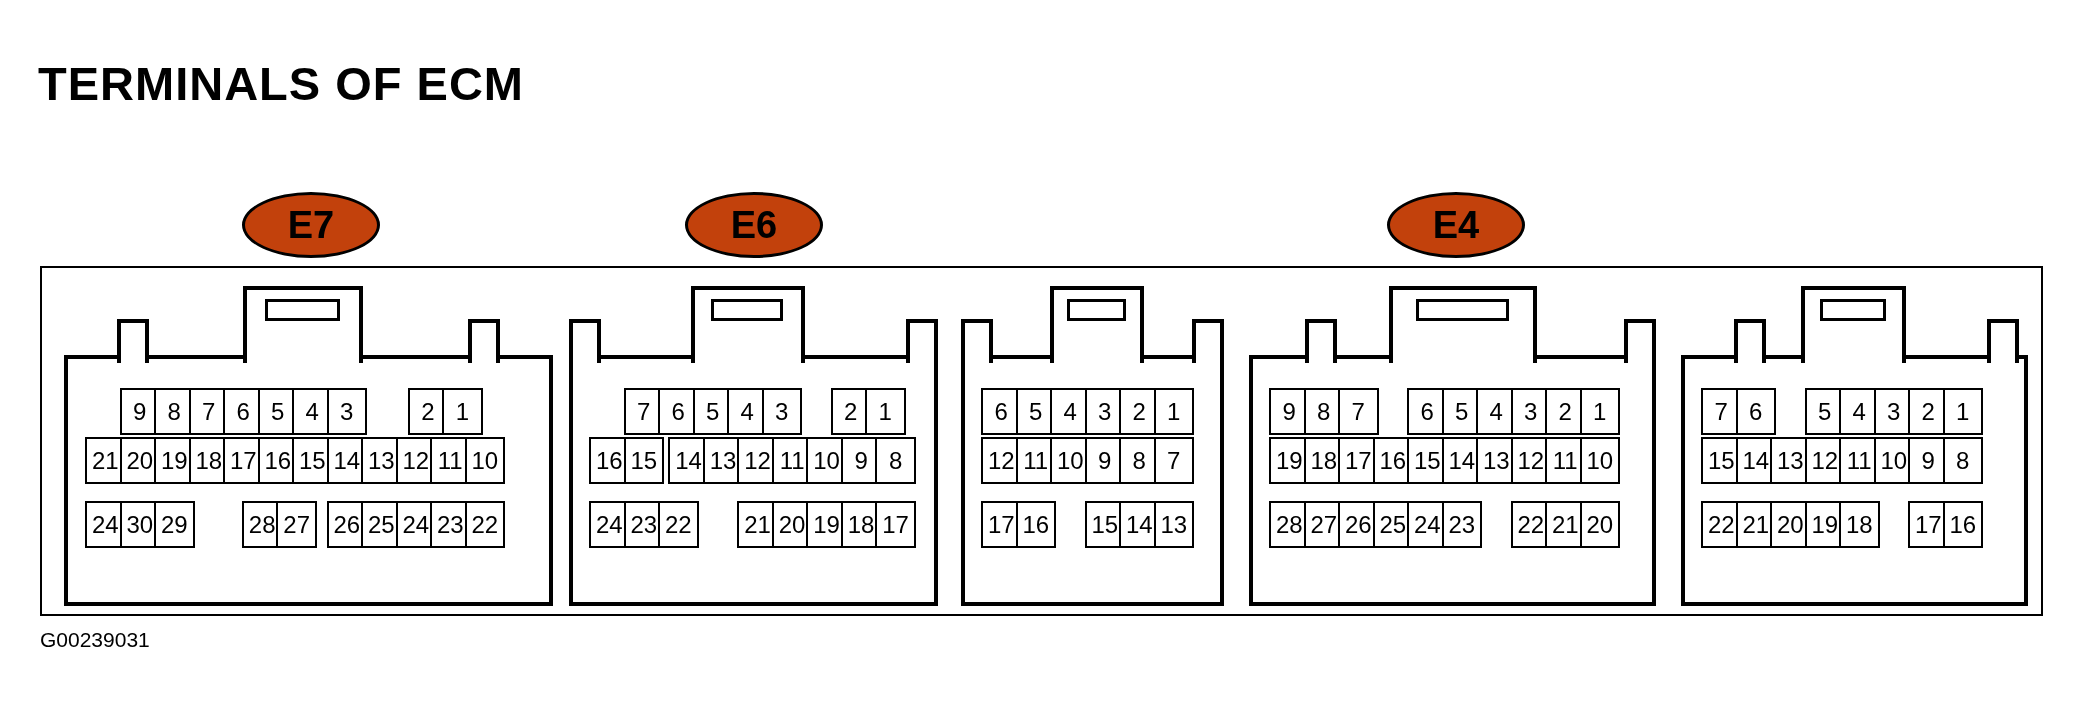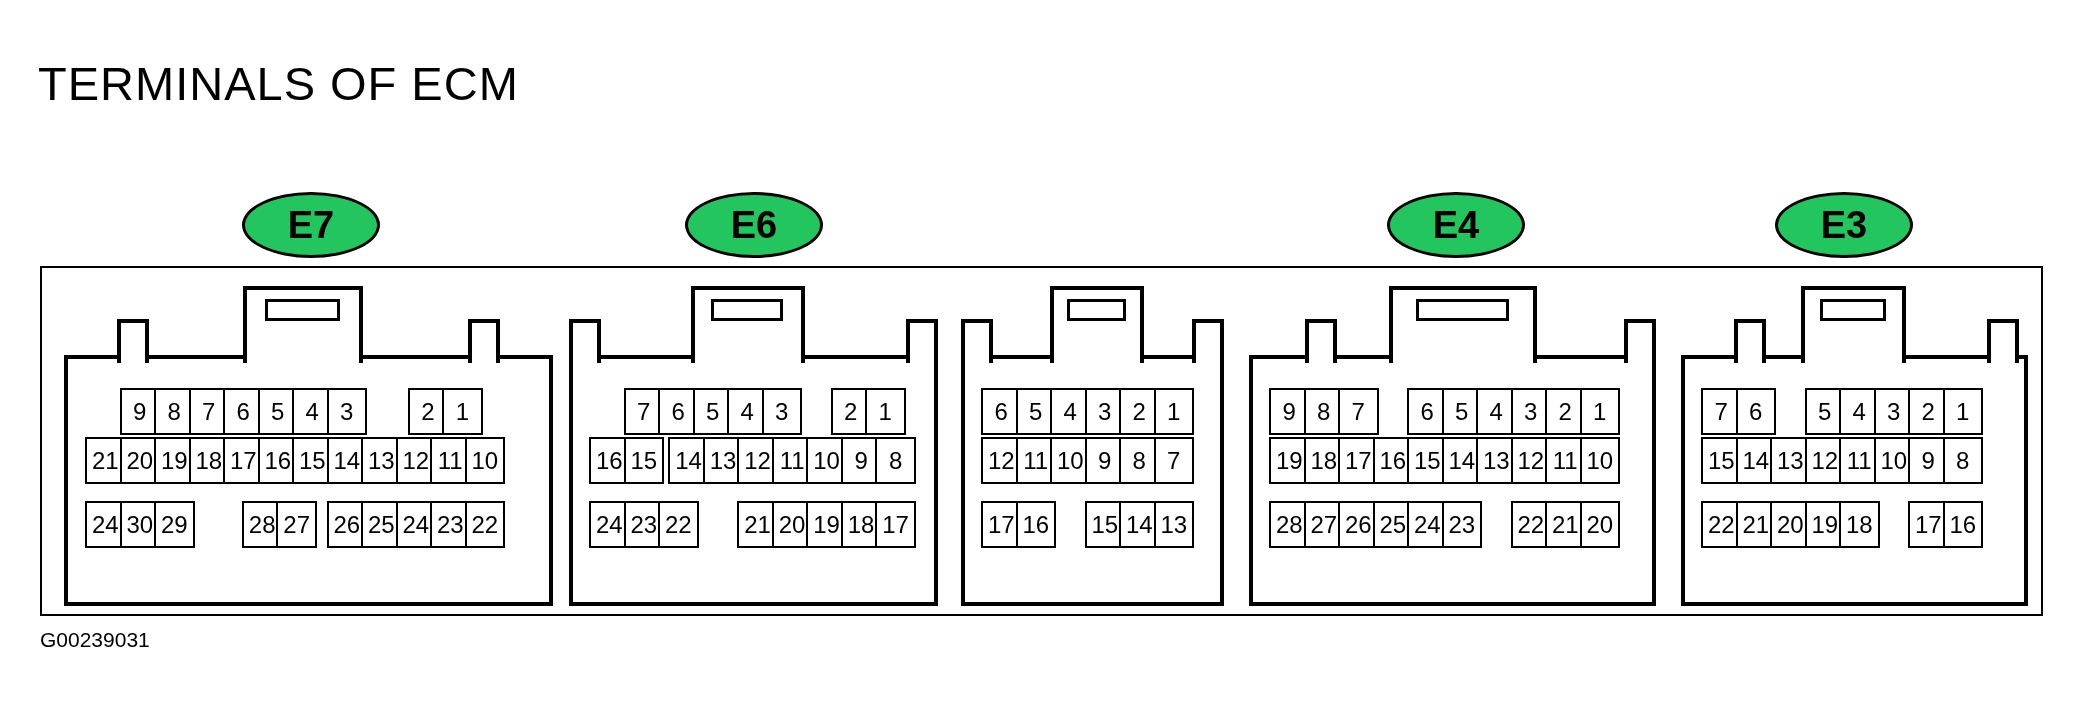--- a/index.html
+++ b/index.html
@@ -1,26 +1,26 @@
 <!DOCTYPE html>
 <html><head>
 <meta charset="utf-8">
 <style>
   html, body { margin: 0; padding: 0; background: #fff; }
   .page {
     position: relative; width: 2084px; height: 727px; background: #fff;
     overflow: hidden; font-family: "Liberation Sans", sans-serif; color: #000;
   }
-  .title { position: absolute; left: 38px; top: 60px; font-size: 47px; font-weight: normal; line-height: 1; letter-spacing: 1px; }
+  .title { position: absolute; left: 38px; top: 60px; font-size: 47px; font-weight: bold; line-height: 1; letter-spacing: 1px; }
   .subtitle { position: absolute; left: 40px; top: 131px; font-size: 33px; font-weight: bold; line-height: 1; }
   .outer-frame { position: absolute; left: 40px; top: 266px; width: 1999px; height: 346px; border: 2px solid #000; }
   .figure-code { position: absolute; left: 40px; top: 629px; font-size: 21px; line-height: 1; }
   .ellipse {
     position: absolute; width: 132px; height: 60px; border: 3px solid #000; border-radius: 50%;
-    display: flex; align-items: center; justify-content: center; background: #22c55e;
+    display: flex; align-items: center; justify-content: center; background: #c2410c;
   }
   .ellipse-label { font-size: 38px; font-weight: bold; line-height: 1; }
   .connector { position: absolute; height: 318px; }
   .conn-body { position: absolute; left: 0; top: 75px; width: 100%; height: 243px; border: 4px solid #000; background: #fff; }
   .conn-tab { position: absolute; top: 6px; height: 73px; border: 4px solid #000; border-bottom: none; background: #fff; z-index: 2; }
   .latch-bar { position: absolute; top: 19px; height: 16px; border: 3px solid #000; background: #fff; z-index: 3; }
   .conn-bump { position: absolute; top: 39px; width: 24px; height: 40px; border: 4px solid #000; border-bottom: none; background: #fff; z-index: 2; }
   .pin-cell {
     position: absolute; width: 36.5px; height: 43px; border: 2px solid #000; background: #fff; z-index: 4;
     display: flex; align-items: center; justify-content: center; font-size: 24px;
@@ -163,23 +163,20 @@
       <div class="pin-cell" style="left: 20px; top: 221px;">28</div>
       <div class="pin-cell" style="left: 54.5px; top: 221px;">27</div>
       <div class="pin-cell" style="left: 89px; top: 221px;">26</div>
       <div class="pin-cell" style="left: 123.5px; top: 221px;">25</div>
       <div class="pin-cell" style="left: 158px; top: 221px;">24</div>
       <div class="pin-cell" style="left: 192.5px; top: 221px;">23</div>
       <div class="pin-cell" style="left: 261.5px; top: 221px;">22</div>
       <div class="pin-cell" style="left: 296px; top: 221px;">21</div>
       <div class="pin-cell" style="left: 330.5px; top: 221px;">20</div>
     </div>
-    <div class="ellipse" style="left: 1775px; top: 192px;">
-      <div class="ellipse-label">E3</div>
-    </div>
     <div class="connector" style="left: 1681px; top: 280px; width: 339px;">
       <div class="conn-body"></div>
       <div class="conn-tab" style="left: 120px; width: 97px;"></div>
       <div class="latch-bar" style="left: 138.5px; width: 60px;"></div>
       <div class="conn-bump" style="left: 53px;"></div>
       <div class="conn-bump" style="left: 306px;"></div>
       <div class="pin-cell" style="left: 20px; top: 108px;">7</div>
       <div class="pin-cell" style="left: 54.5px; top: 108px;">6</div>
       <div class="pin-cell" style="left: 123.5px; top: 108px;">5</div>
       <div class="pin-cell" style="left: 158px; top: 108px;">4</div>

